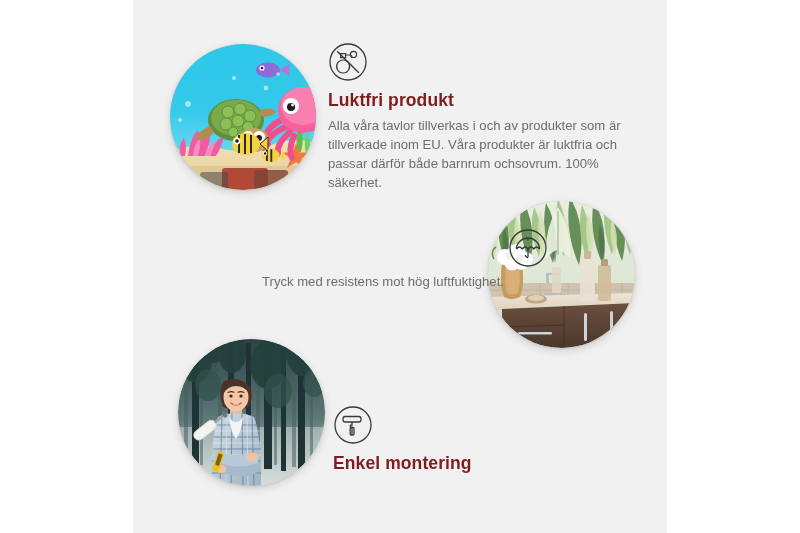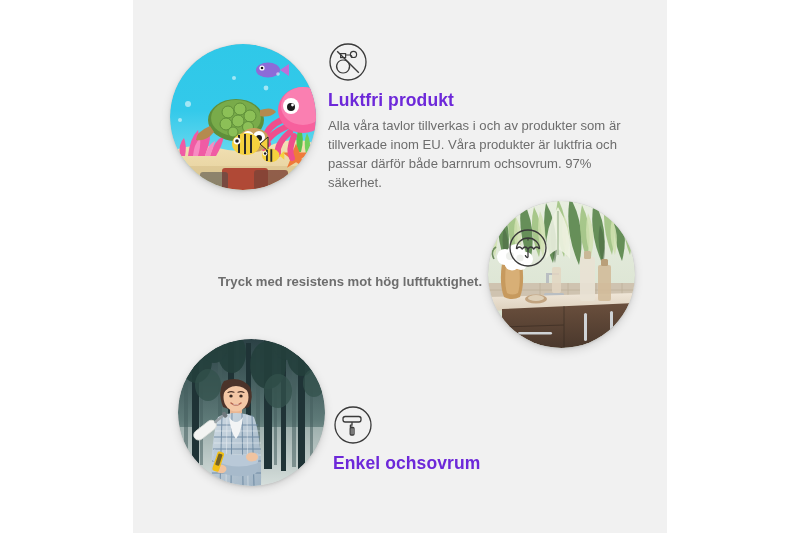--- a/index.html
+++ b/index.html
@@ -38,39 +38,39 @@
   }
   .feature .icon-wrap {
     width: 40px;
     height: 40px;
     display: block;
   }
   .feature.align-right .icon-wrap { margin-left: auto; }
   .feature .title {
     font-size: 17.5px;
     font-weight: bold;
-    color: #6d28d9;
+    color: #7f1d1d;
     letter-spacing: 0.1px;
     margin-top: 8px;
     line-height: 1.25;
     white-space: nowrap;
   }
   .feature .desc {
     font-size: 13.1px;
     color: #6d6d6d;
     line-height: 1.46;
     margin-top: 4px;
   }
   .feature.align-right { text-align: right; }
   .feature.align-left  { text-align: left; }
 
   
   #feature-odour       { left: 195px; top: 42px;  width: 300px; }
   #feature-waterproof  { left:  85px; top: 228px; width: 330px; text-align: right; }
-  #feature-waterproof .desc { text-align: left; font-weight: bold; }
+  #feature-waterproof .desc { text-align: center; }
   #feature-assembly    { left: 200px; top: 405px; width: 300px; }
 
   
   .photo {
     position: absolute;
     border-radius: 50%;
     overflow: hidden;
     box-shadow: 0 3px 10px rgba(0,0,0,0.13), 0 1px 3px rgba(0,0,0,0.10);
     background: #cccccc;
   }
@@ -219,21 +219,21 @@
 
           <path d="M15 18 a6.5 6.5 0 1 0 0.2 0 Z" fill="none" stroke="#3a3a3a" stroke-width="1.2"></path>
           <rect x="12.6" y="11.6" width="5" height="4" fill="none" stroke="#3a3a3a" stroke-width="1.2"></rect>
           <path d="M17.6 13 h4.2 a2 2 0 0 1 2 2 v1" fill="none" stroke="#3a3a3a" stroke-width="1.2"></path>
           <circle cx="25.5" cy="12.4" r="3.1" fill="none" stroke="#3a3a3a" stroke-width="1.2"></circle>
 
           <line x1="9.2" y1="9.2" x2="30.8" y2="30.8" stroke="#3a3a3a" stroke-width="1.4"></line>
         </svg>
       </span>
       <div class="title">Luktfri produkt</div>
-      <div class="desc">Alla våra tavlor tillverkas i och av produkter som är tillverkade inom EU. Våra produkter är luktfria och passar därför både barnrum ochsovrum. 97% säkerhet.</div>
+      <div class="desc">Alla våra tavlor tillverkas i och av produkter som är tillverkade inom EU. Våra produkter är luktfria och passar därför både barnrum ochsovrum. 100% säkerhet.</div>
     </div>
 
     <div class="photo" id="photo-bathroom">
       <svg viewBox="0 0 147 147" xmlns="http://www.w3.org/2000/svg">
         <defs>
           <linearGradient id="wallG" x1="0" y1="0" x2="0" y2="1">
             <stop offset="0%" stop-color="#e8eee0"></stop>
             <stop offset="100%" stop-color="#d6e0cd"></stop>
           </linearGradient>
           <linearGradient id="counterG" x1="0" y1="0" x2="0" y2="1">
@@ -476,17 +476,17 @@
 
     <div class="feature align-left" id="feature-assembly">
       <span class="icon-wrap">
         <svg class="icon-circle" viewBox="0 0 40 40" xmlns="http://www.w3.org/2000/svg">
           <circle cx="20" cy="20" r="18" fill="none" stroke="#3a3a3a" stroke-width="1.3"></circle>
           <rect x="10" y="11.5" width="18" height="5.5" rx="2.2" fill="none" stroke="#3a3a3a" stroke-width="1.3"></rect>
           <path d="M19 17 v3.2 h-1.6 v2 h1.6 v7.6" fill="none" stroke="#3a3a3a" stroke-width="1.3" stroke-linejoin="round"></path>
           <rect x="17.2" y="22.5" width="3.8" height="7.5" rx="1" fill="none" stroke="#3a3a3a" stroke-width="1.3"></rect>
         </svg>
       </span>
-      <div class="title">Enkel ochsovrum</div>
+      <div class="title">Enkel montering</div>
     </div>
 
   </div>
 </div>
 
 </body></html>

